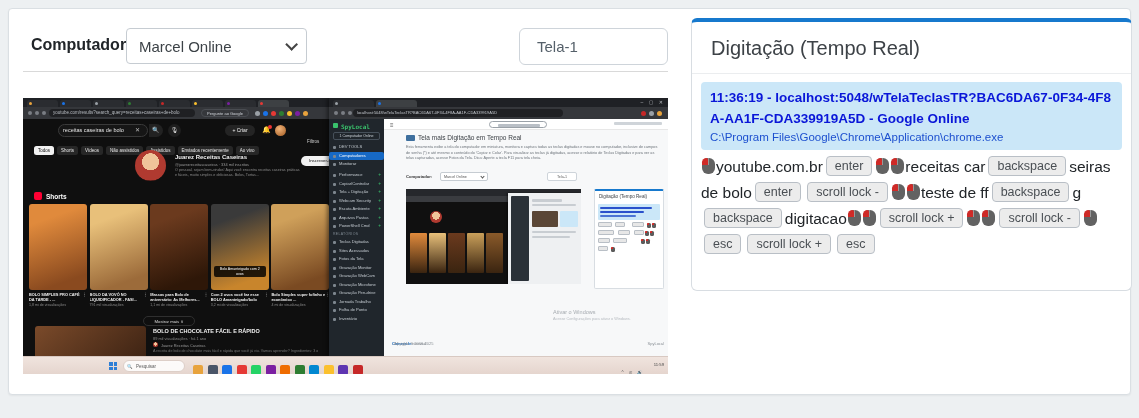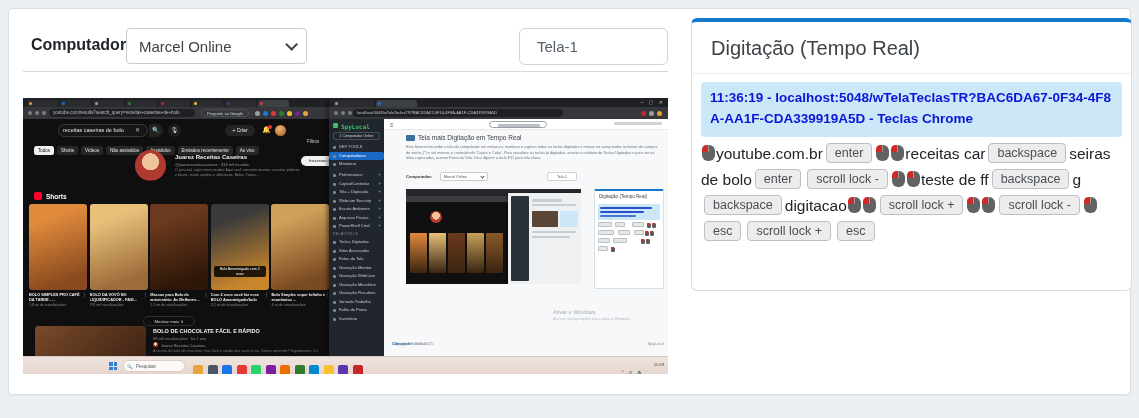--- a/index.html
+++ b/index.html
@@ -485,19 +485,20 @@
       </span>
     </div>
   </div>
 
   <div class="typing-card" style="border-top-color: rgb(23, 121, 205);">
     <div class="typing-header">
       <div class="typing-title">Digitação (Tempo Real)</div>
     </div>
     <div class="typing-body">
       <div class="session-box" style="background: rgb(203, 231, 248);">
-        <div class="session-title" style="color: rgb(10, 22, 216);">11:36:19 - localhost:5048/wTelaTeclasTR?BAC6DA67-0F34-4F8A-AA1F-CDA339919A5D - Teclas Chrome</div>
+        <div class="session-title" style="color: rgb(10, 22, 216);">11:36:19 - localhost:5048/wTelaTeclasTR?BAC6DA67-0F34-4F8A-AA1F-CDA339919A5D - Google Online</div>
+        <div class="session-path">C:\Program Files\Google\Chrome\Application\chrome.exe</div>
       </div>
       <div class="stream" id="stream"><span class="mouse"></span><span class="txt">youtube.com.br</span><span class="kbd">enter</span><span class="mouse"></span><span class="mouse"></span><span class="txt">receitas car</span><span class="kbd">backspace</span><span class="txt">seiras de bolo</span><span class="kbd">enter</span><span class="kbd">scroll lock -</span><span class="mouse"></span><span class="mouse"></span><span class="txt">teste de ff</span><span class="kbd">backspace</span><span class="txt">g</span><span class="kbd">backspace</span><span class="txt">digitacao</span><span class="mouse"></span><span class="mouse"></span><span class="kbd">scroll lock +</span><span class="mouse"></span><span class="mouse"></span><span class="kbd">scroll lock -</span><span class="mouse"></span><span class="kbd">esc</span><span class="kbd">scroll lock +</span><span class="kbd">esc</span></div>
     </div>
   </div>
 
 </div>
 
 </body></html>

